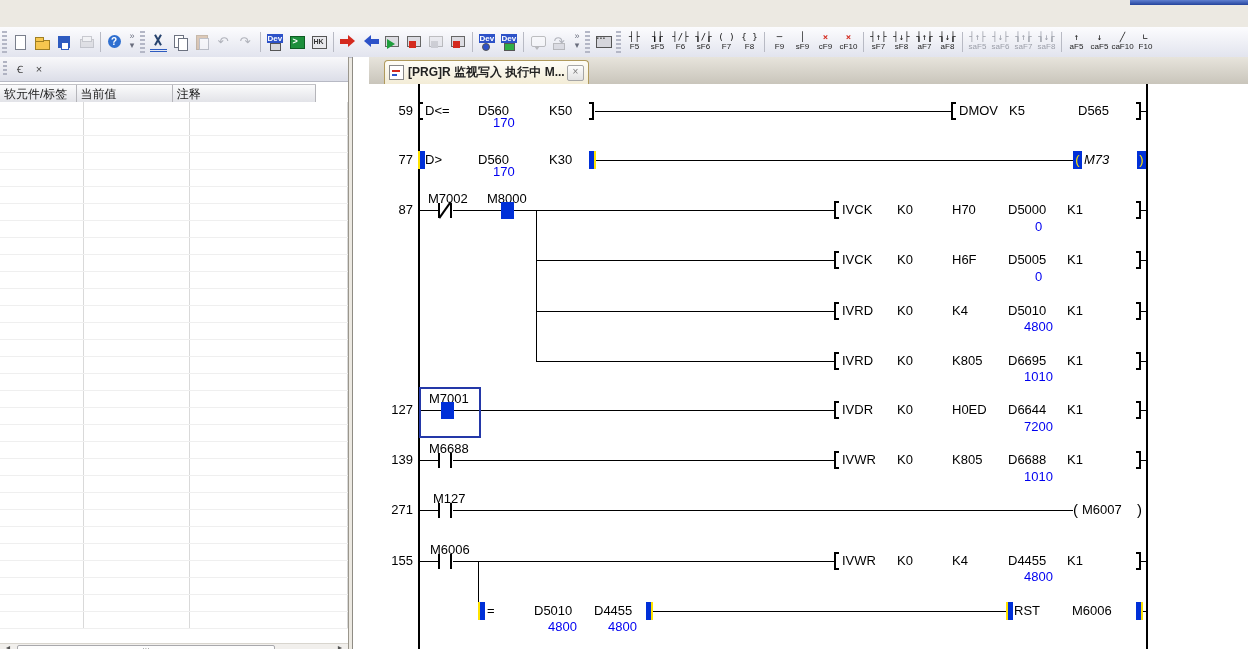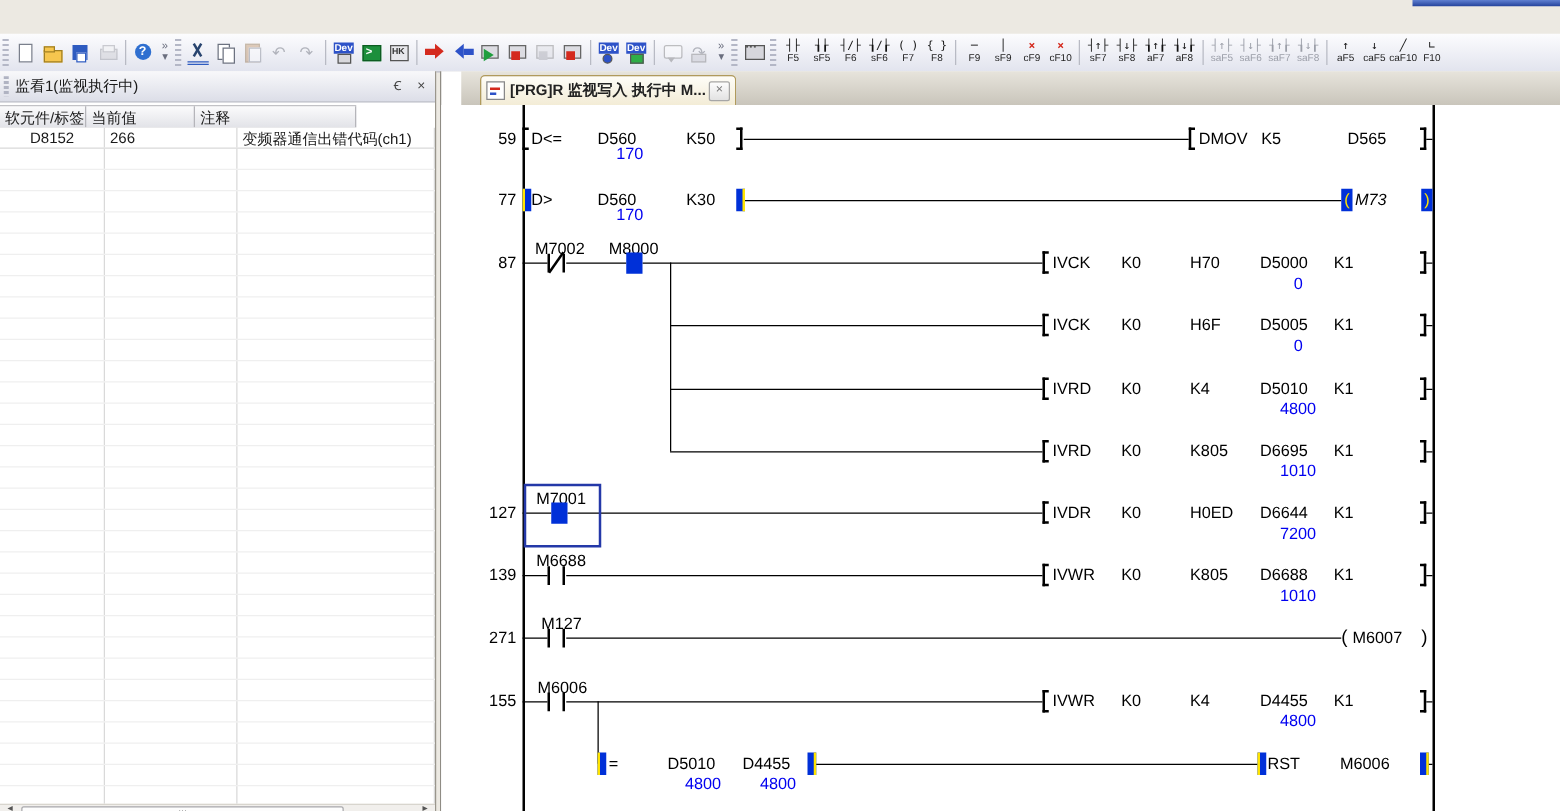--- a/index.html
+++ b/index.html
@@ -75,21 +75,21 @@
   .lbtn.dis .sym,.lbtn.dis .lbl{color:#9b9ea8;}
   
   #watch-panel{position:absolute;left:0;top:57px;width:348px;height:592px;background:#fff;border-right:1px solid #9a968c;}
   #watch-title{position:absolute;left:0;top:0;width:348px;height:24px;
      background:linear-gradient(#f8f8fa,#dcdee8);border-bottom:1px solid #b7b9c4;display:flex;align-items:center;}
   #watch-title .wgrip{width:4px;height:16px;margin:0 5px 0 3px;
      background:repeating-linear-gradient(#b0b3c2 0 2px,transparent 2px 4px);}
   #watch-title .wtitle{flex:1;}
   .wbtn{width:16px;height:15px;margin-right:3px;text-align:center;line-height:14px;color:#444;font-size:11px;}
   #pin-glyph{display:inline-block;transform:rotate(0deg);font-size:10px;}
-  #watch-header{position:absolute;left:0;top:27px;width:285px;height:17px;display:flex;
+  #watch-header{position:absolute;left:0;top:27px;width:316px;height:17px;display:flex;
      background:linear-gradient(#fbfbfc,#e2e3e8);border-top:1px solid #c2c2c6;border-bottom:1px solid #b5b5ba;}
   .whcell{border-right:1px solid #b5b5ba;padding:1px 4px;box-sizing:border-box;overflow:hidden;white-space:nowrap;}
   #watch-rows{position:absolute;left:0;top:45px;width:348px;height:541px;overflow:hidden;background:#fff;}
   .wrow{display:flex;height:17px;box-sizing:border-box;border-bottom:1px solid #efefef;}
   .wcell{border-right:1px solid #d9d9d9;padding:1px 4px;box-sizing:border-box;overflow:hidden;white-space:nowrap;}
   #watch-hscroll{position:absolute;left:0;top:586px;width:348px;height:6px;background:#f1efec;border-top:1px solid #d8d5ce;}
   #watch-thumb{position:absolute;left:17px;top:1px;width:256px;height:10px;background:#fdfdfd;border:1px solid #a8a8ac;border-radius:2px;
      text-align:center;font-size:7px;line-height:6px;color:#888;}
   .harrow{position:absolute;top:0px;width:14px;height:10px;font-size:7px;line-height:8px;text-align:center;color:#555;}
   
@@ -306,35 +306,29 @@
       </div>
       <div class="lbtn">
         <div class="sym">∟</div>
         <div class="lbl">F10</div>
       </div>
     </div>
 
   <div id="watch-panel">
     <div id="watch-title">
       <div class="wgrip"></div>
-      <div class="wtitle">监看1(监视执行中)</div>
       <div class="wbtn"><span id="pin-glyph">Ꞓ</span></div>
       <div class="wbtn">×</div>
     </div>
     <div id="watch-header">
         <div class="whcell" style="width: 84px;">软元件/标签</div>
         <div class="whcell" style="width: 106px;">当前值</div>
         <div class="whcell" style="width: 158px;">注释</div>
       </div>
     <div id="watch-rows">
-        <div class="wrow" style="border-bottom: 1px solid rgb(217, 217, 217);">
-          <div class="wcell" style="width: 84px; padding-left: 24px;">D8152</div>
-          <div class="wcell" style="width: 106px;">266</div>
-          <div class="wcell" style="width: 158px;">变频器通信出错代码(ch1)</div>
-        </div>
         <div class="wrow">
           <div class="wcell" style="width: 84px;"></div>
           <div class="wcell" style="width: 106px;"></div>
           <div class="wcell" style="width: 158px;"></div>
         </div>
         <div class="wrow">
           <div class="wcell" style="width: 84px;"></div>
           <div class="wcell" style="width: 106px;"></div>
           <div class="wcell" style="width: 158px;"></div>
         </div>

